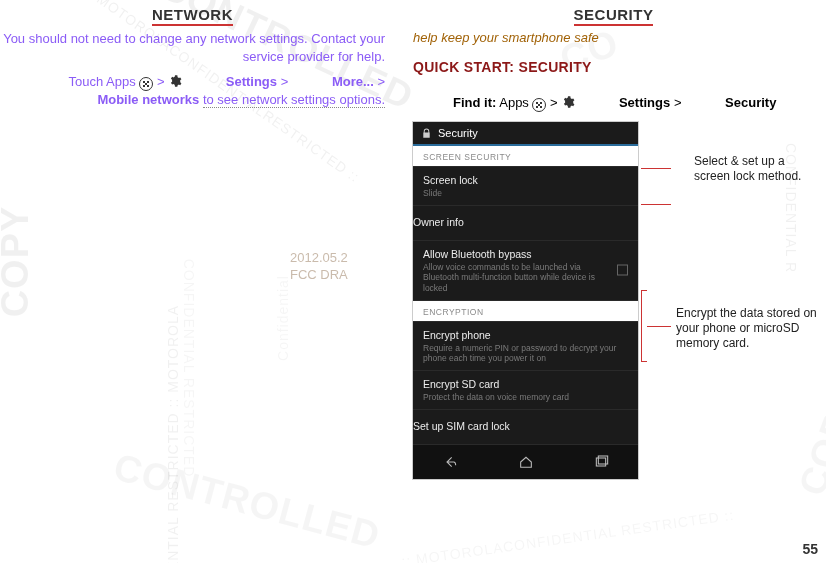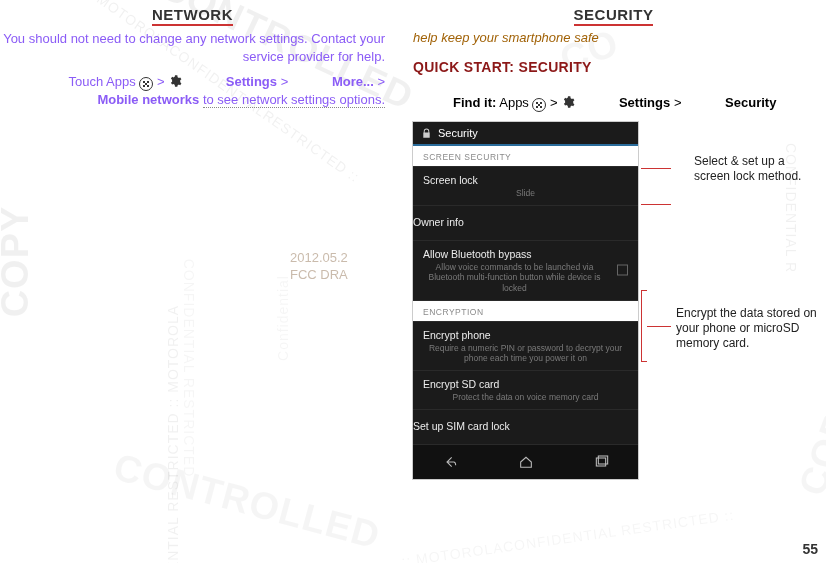--- a/index.html
+++ b/index.html
@@ -123,21 +123,21 @@
     border-bottom: 1px solid #2a2a2a;
     background: #ffffff;
   }
   .phone-row {
     padding: 7px 10px 7px;
     border-bottom: 1px solid #2a2a2a;
     position: relative;
   }
   .phone-row.tall { padding: 10px 0; }
   .phone-row .label { color: #ececec; font-size: 10.5px; display: block; margin-bottom: 2px; }
-  .phone-row .sub { color: #7a7a7a; font-size: 8.5px; line-height: 1.2; display: block; text-align: center; }
+  .phone-row .sub { color: #7a7a7a; font-size: 8.5px; line-height: 1.2; display: block; }
   .phone-row .checkbox {
     position: absolute; right: 10px; top: 50%; transform: translateY(-50%);
     width: 11px; height: 11px; border: 1px solid #666;
   }
   .phone-nav {
     display: flex; justify-content: space-around; align-items: center;
     height: 34px; background: #111;
   }
   .phone-nav span { color: #bbb; display: inline-flex; }
 

